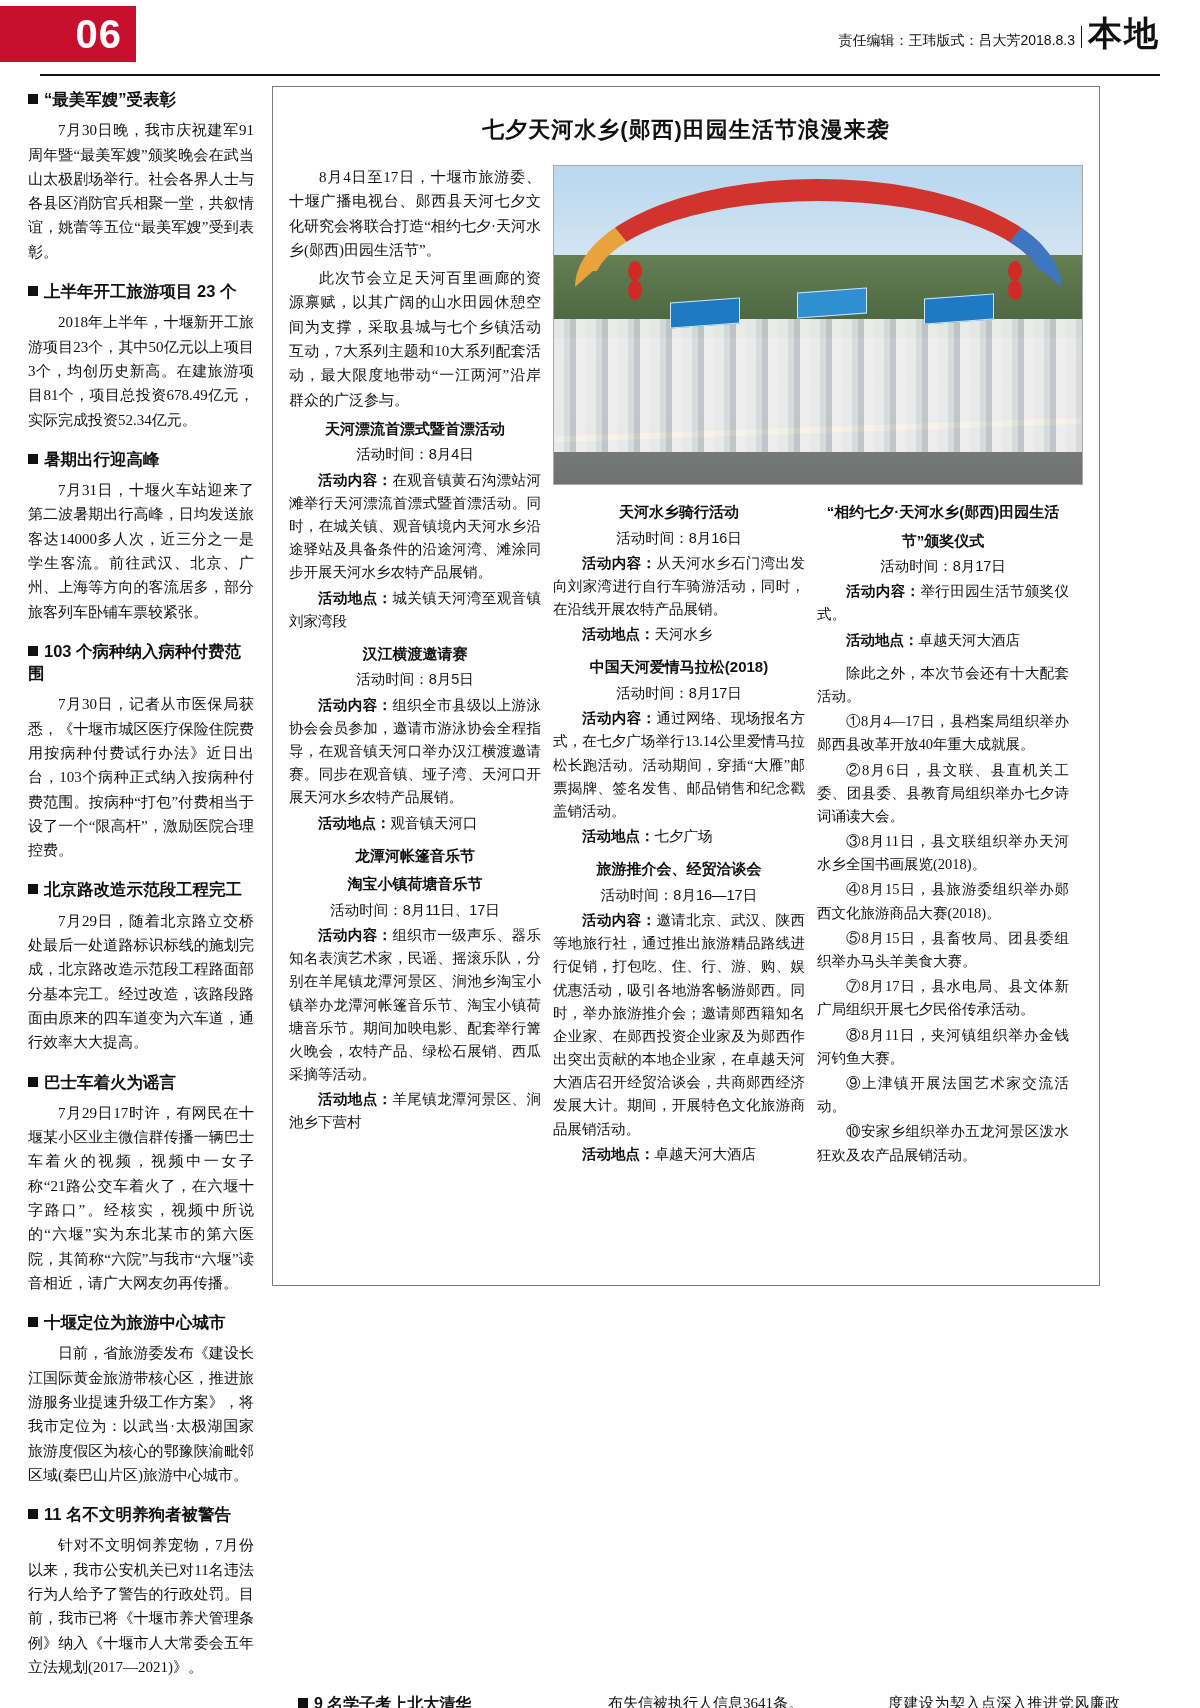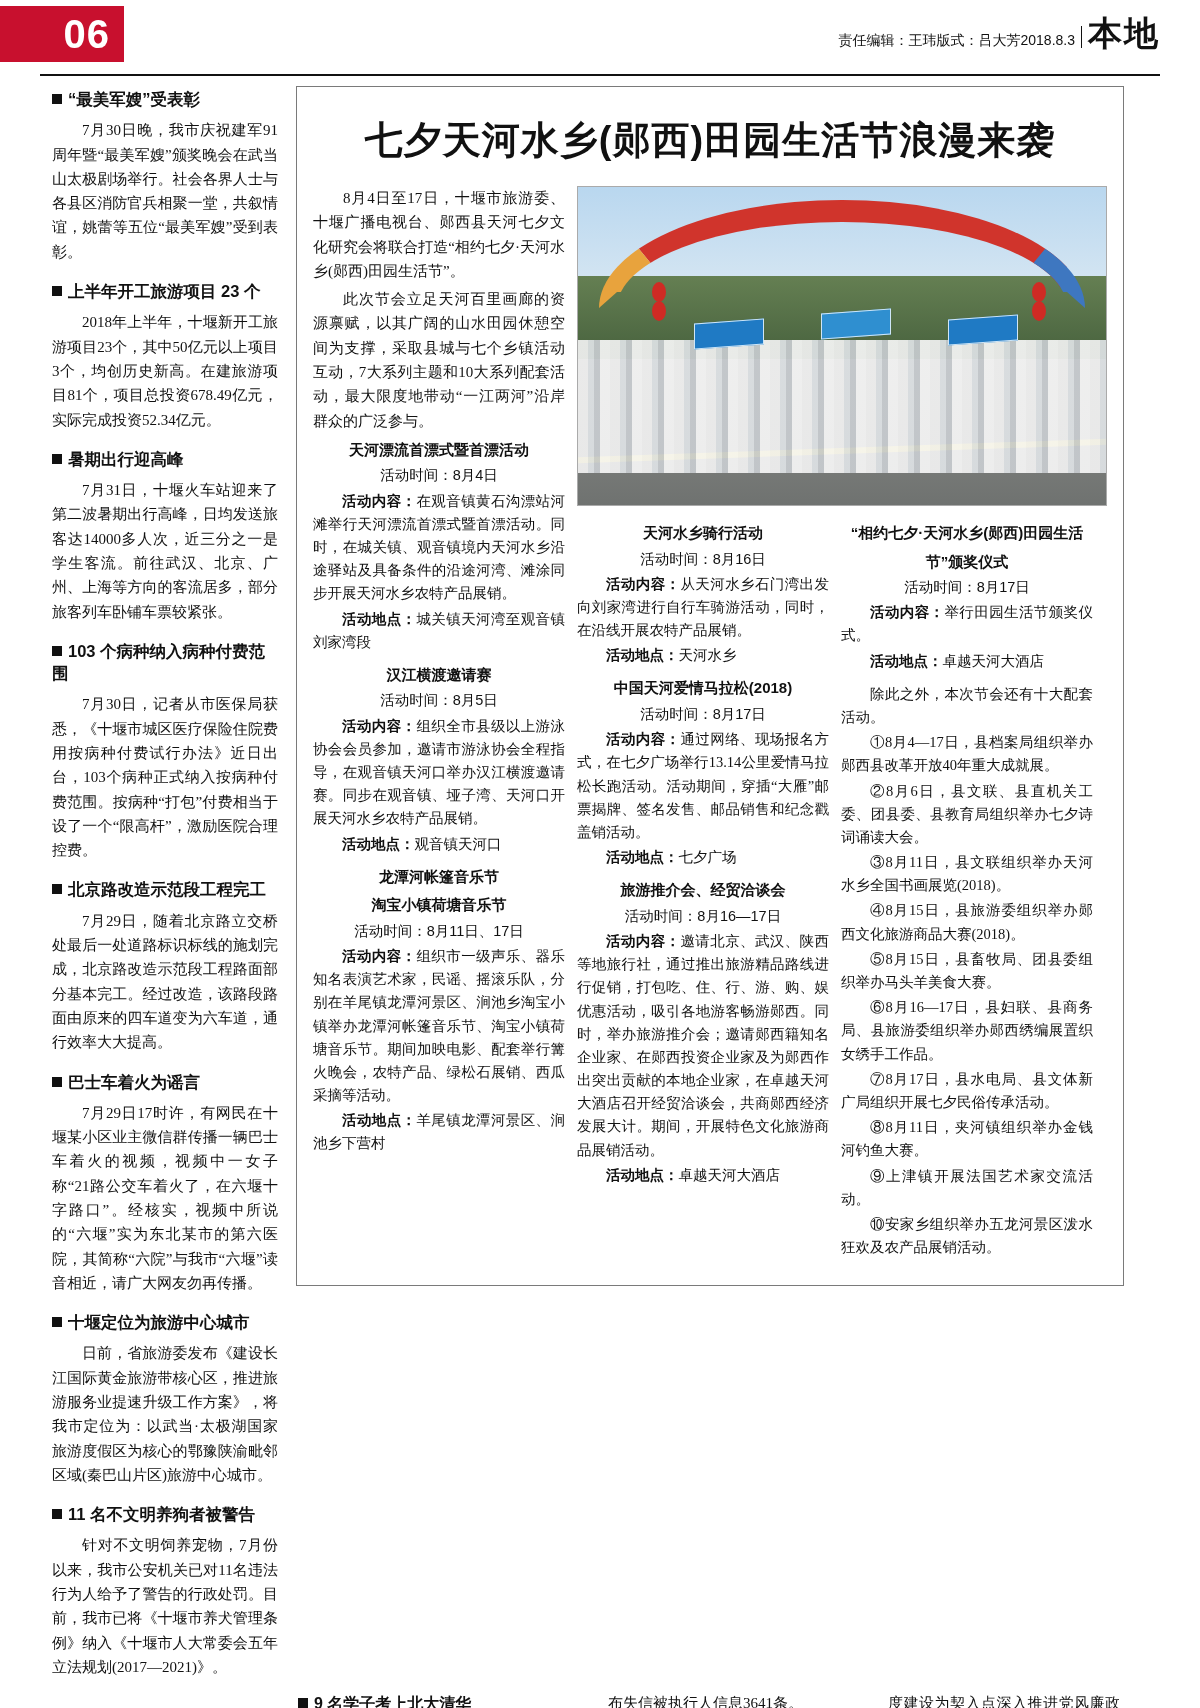--- a/index.html
+++ b/index.html
@@ -16,21 +16,21 @@
     position:relative;
     height:76px;
     border-bottom:2px solid #111;
     margin:0 40px 0 40px;
     display:flex;
     align-items:center;
   }
   .page-num-wrap {
     position:absolute;
     left:-40px; top:6px;
-    width:124px; height:56px;
+    width:136px; height:56px;
     background:#c8102e;
     display:flex; align-items:center; justify-content:flex-end;
     padding-right:14px;
   }
   .page-num {
     color:#fff;
     font-size:40px;
     font-weight:bold;
     font-family:"Liberation Sans", sans-serif;
     letter-spacing:1px;
@@ -54,21 +54,21 @@
   }
   .masthead-right .section-name {
     font-size:34px;
     font-weight:bold;
     letter-spacing:2px;
   }
 
   
   .page-body {
     display:flex;
-    padding:10px 40px 0 52px;
+    padding:10px 40px 0 28px;
     gap:0;
   }
 
   
   .col-left {
     width:240px;
     padding-right:14px;
   }
   .headline {
     font-family:"Liberation Sans", sans-serif;
@@ -98,21 +98,21 @@
     width:828px;
     border:1px solid #7a7a7a;
     padding:14px 16px 12px 16px;
     margin-left:4px;
     height:1200px;
   }
   .feature-title {
     text-align:center;
     font-family:"Liberation Sans", sans-serif;
     font-weight:bold;
-    font-size:38px;
+    font-size:22px;
     letter-spacing:1px;
     margin:14px 0 20px 0;
   }
   .feature-cols {
     display:flex;
     gap:12px;
   }
   .fcol { width:252px; }
   .fcol.wide { width:530px; }
   .lead {
@@ -330,21 +330,20 @@
               <p class="evt-line"><b>活动内容：</b><span>举行田园生活节颁奖仪式。</span></p>
               <p class="evt-line"><b>活动地点：</b><span>卓越天河大酒店</span></p>
             </div>
 
             <p class="evt-line">除此之外，本次节会还有十大配套活动。</p>
             <p class="evt-line">①8月4—17日，县档案局组织举办郧西县改革开放40年重大成就展。</p>
             <p class="evt-line">②8月6日，县文联、县直机关工委、团县委、县教育局组织举办七夕诗词诵读大会。</p>
             <p class="evt-line">③8月11日，县文联组织举办天河水乡全国书画展览(2018)。</p>
             <p class="evt-line">④8月15日，县旅游委组织举办郧西文化旅游商品大赛(2018)。</p>
             <p class="evt-line">⑤8月15日，县畜牧局、团县委组织举办马头羊美食大赛。</p>
-            <p class="evt-line">⑥8月16—17日，县妇联、县商务局、县旅游委组织举办郧西绣编展置织女绣手工作品。</p>
             <p class="evt-line">⑦8月17日，县水电局、县文体新广局组织开展七夕民俗传承活动。</p>
             <p class="evt-line">⑧8月11日，夹河镇组织举办金钱河钓鱼大赛。</p>
             <p class="evt-line">⑨上津镇开展法国艺术家交流活动。</p>
             <p class="evt-line">⑩安家乡组织举办五龙河景区泼水狂欢及农产品展销活动。</p>
           </div>
         </div>
       </div>
 
     </div>
   </div>

